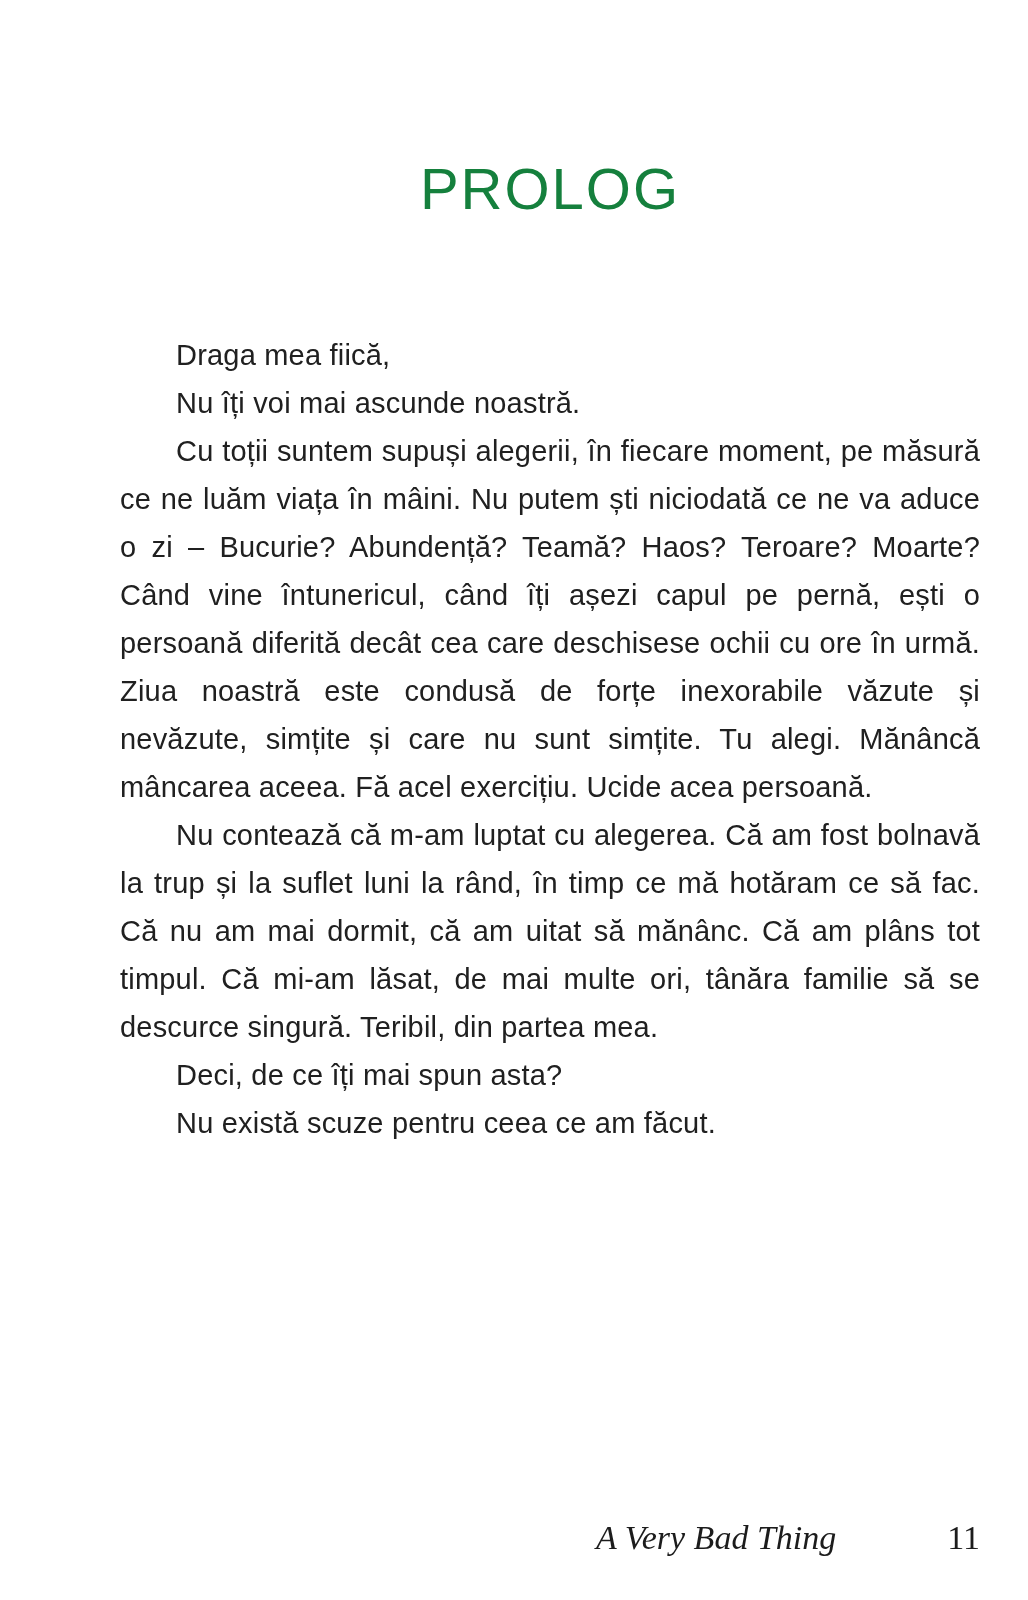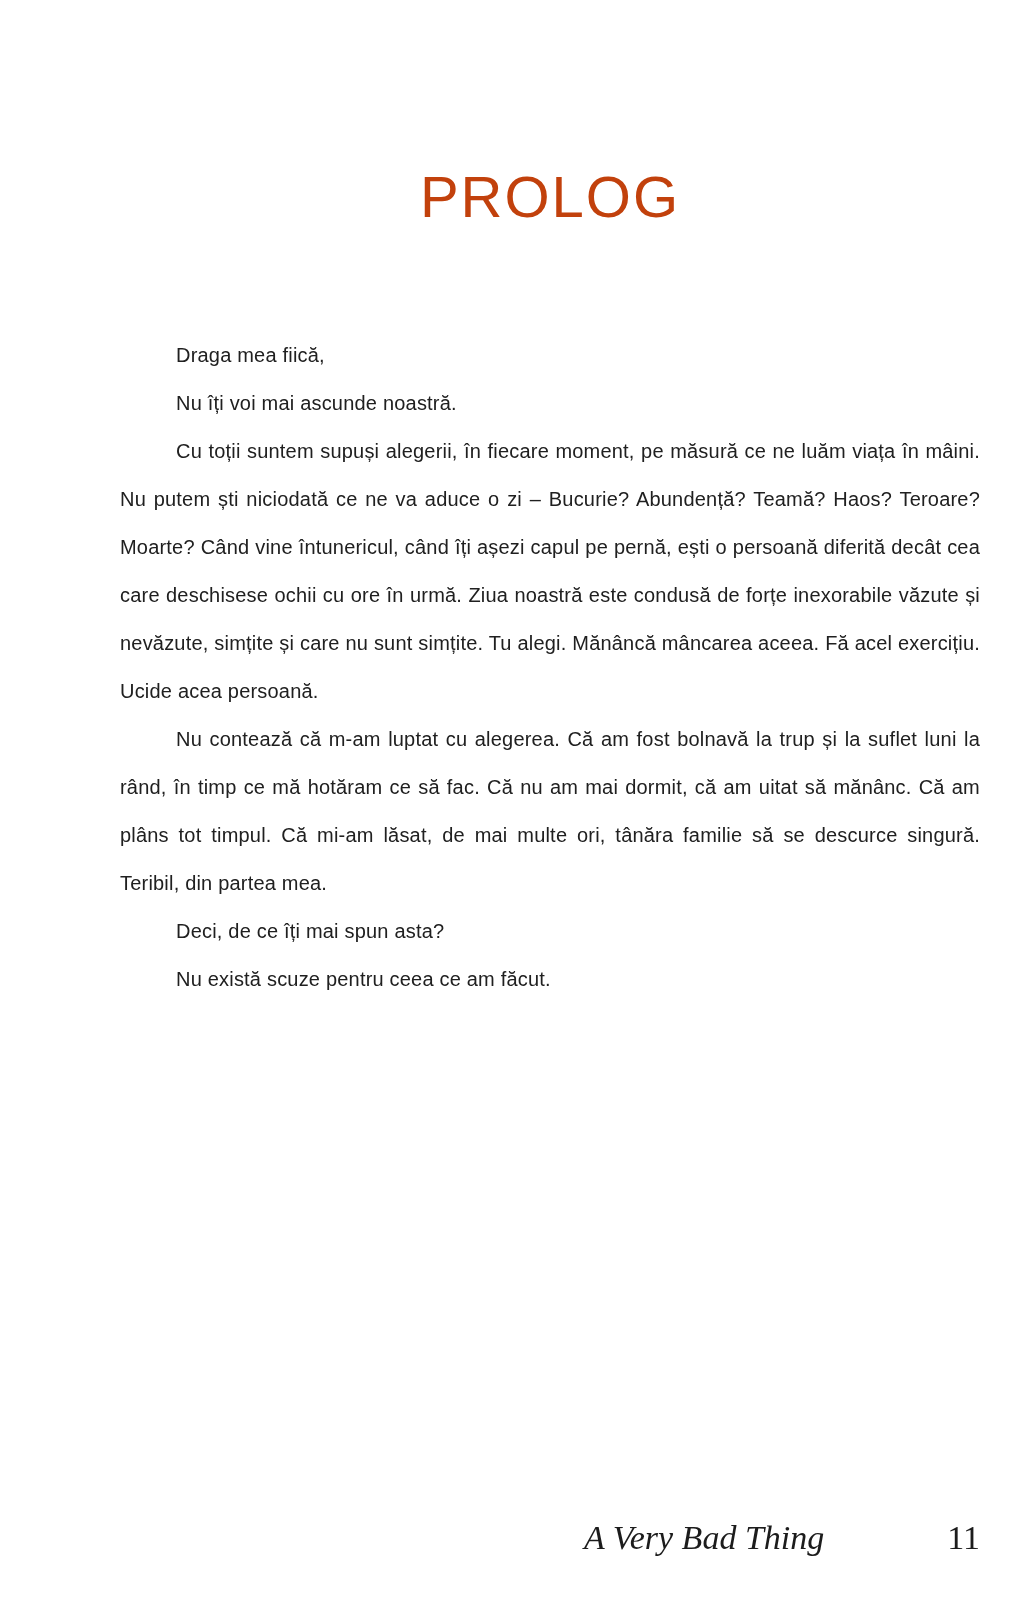--- a/index.html
+++ b/index.html
@@ -11,66 +11,65 @@
     position: relative;
     width: 1028px;
     height: 1600px;
     background: #ffffff;
     color: #1c1c1c;
     font-family: "Liberation Sans", sans-serif;
     overflow: hidden;
   }
   .chapter-title {
     position: absolute;
-    top: 168px;
+    top: 160px;
     left: 120px;
     width: 860px;
     margin: 0;
     text-align: center;
     font-family: "Liberation Sans", sans-serif;
     font-weight: 400;
     font-size: 58px;
     line-height: 58px;
     letter-spacing: 2px;
-    color: #c2410c;
+    color: #15803d;
   }
   .body-text {
     position: absolute;
     top: 331px;
     left: 120px;
     width: 860px;
-    font-size: 20px;
+    font-size: 29px;
     line-height: 48px;
     letter-spacing: 0.2px;
     text-align: justify;
     color: #202020;
   }
   .body-text p {
     margin: 0;
     text-indent: 56px;
   }
   .page-footer {
     position: absolute;
     top: 1519px;
     left: 120px;
     width: 860px;
     display: flex;
     justify-content: flex-end;
     align-items: baseline;
-    gap: 75px;
+    gap: 111px;
     font-family: "Liberation Serif", serif;
     font-size: 34px;
     color: #1c1c1c;
   }
   .running-title {
     font-style: italic;
   }
   .page-number {
     font-style: normal;
-    margin-left: 48px;
   }
 </style>
 </head>
 <body>
 
 <div class="page">
   <h1 class="chapter-title">PROLOG</h1>
 
   <div class="body-text">
       <p>Draga mea fiică,</p>

